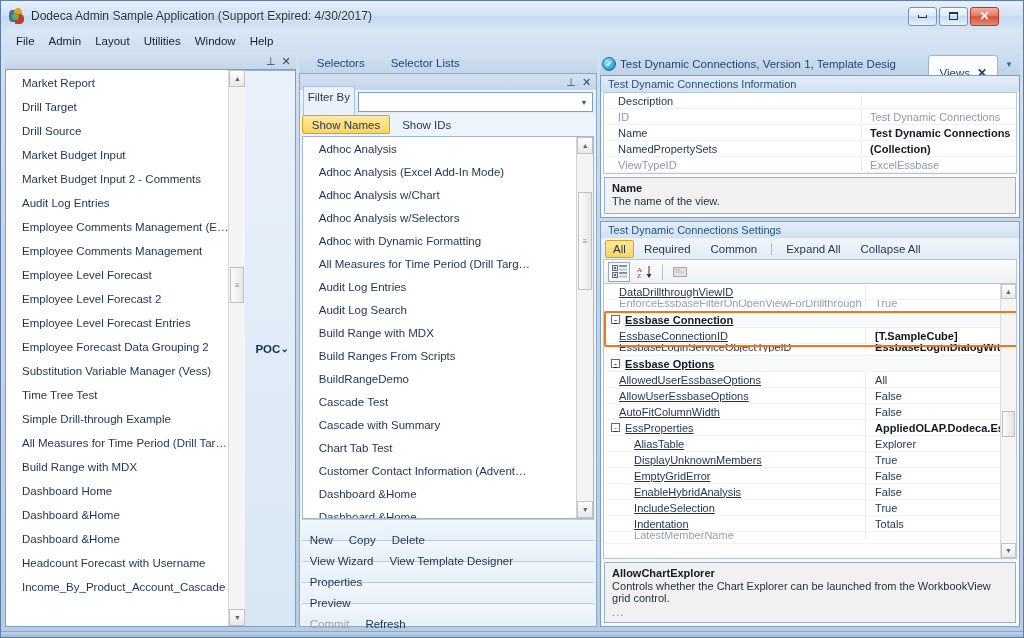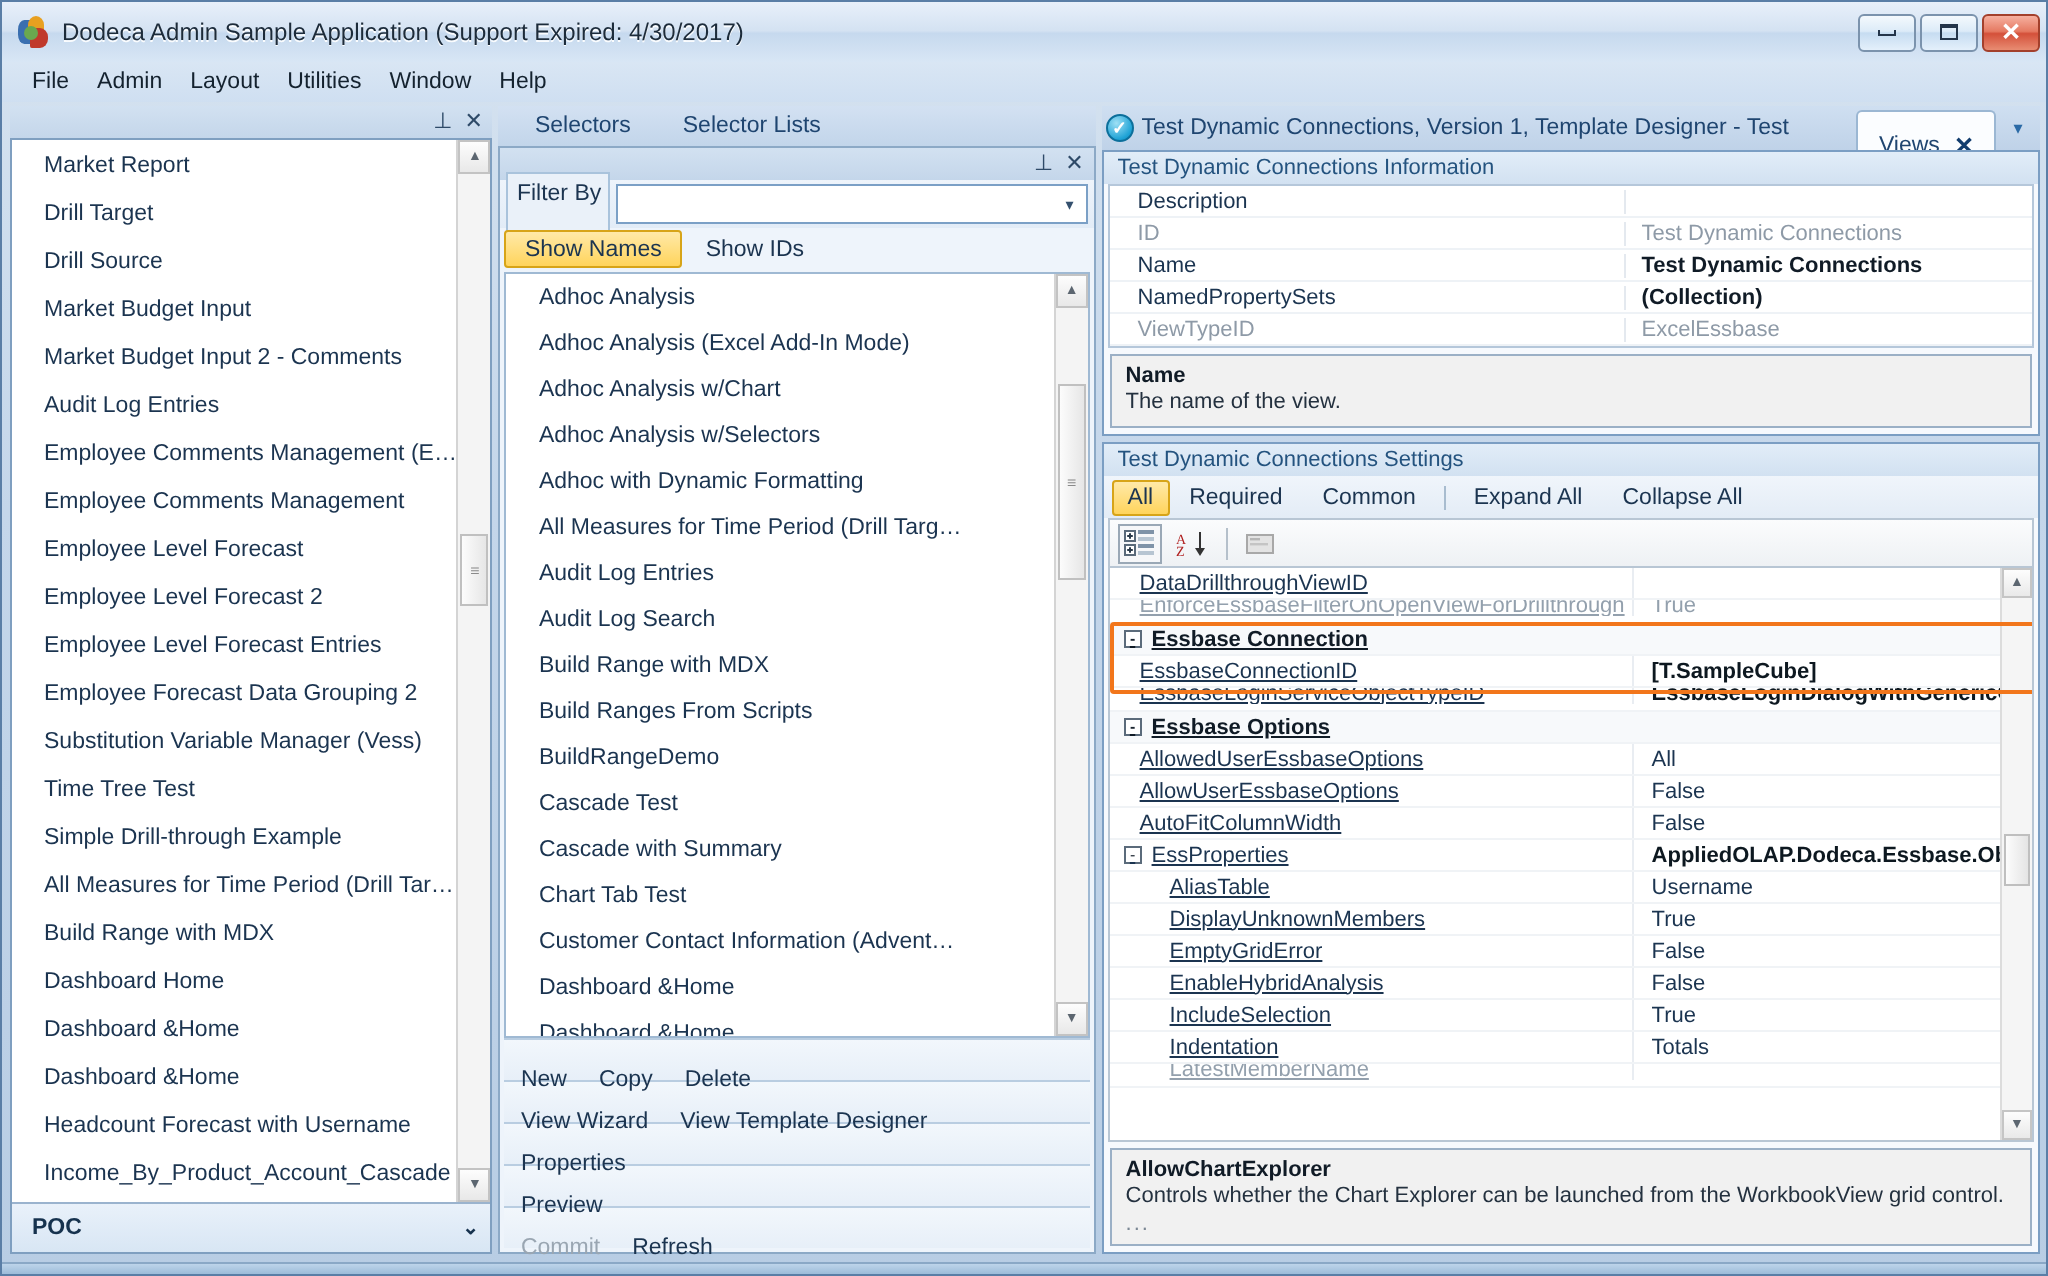--- a/index.html
+++ b/index.html
@@ -16,21 +16,21 @@
     position: absolute; left: 0; top: 0;
     width: 1024px; height: 638px;
     background: linear-gradient(to bottom, #d6e3f0 0%, #c4d6ea 40%, #b8cde4 100%);
     border: 1px solid #5a7ea6;
     display: flex; flex-direction: column;
   }
   
   .titlebar {
     height: 30px; flex: 0 0 30px;
     display: flex; align-items: center;
-    padding: 0 1px 0 8px;
+    padding: 0 22px 0 8px;
     background: linear-gradient(to bottom, #e8f0fa 0%, #d4e2f2 48%, #c6d9ee 52%, #d8e6f5 100%);
     position: relative;
   }
   .app-icon {
     width: 16px; height: 16px; margin-right: 6px;
     position: relative; flex: 0 0 16px;
   }
   .app-icon i {
     position: absolute; display:block;
   }
@@ -88,21 +88,21 @@
     display: flex; align-items: center; justify-content: flex-end;
     gap: 6px; padding-right: 5px;
     background: linear-gradient(to bottom,#d2e1f1,#c4d6ea);
     color: #2a4663;
   }
   .cap-icon { font-size: 11px; line-height: 1; color: #2e4a68; cursor: default; }
   .list-outer {
     flex: 1 1 auto;
     border: 1px solid #7f9fc0;
     background: #ffffff;
-    display: flex; flex-direction: column;
+    display: flex; flex-direction: row;
     min-height: 0;
     margin: 0;
   }
   .list-body {
     flex: 1 1 auto;
     display: flex;
     min-height: 0;
     overflow: hidden;
   }
   .list-items {
@@ -701,21 +701,21 @@
                 <div class="gname">
                   <span class="expander">-</span>
                   <span style="padding-left: 0px;">EssProperties</span>
                 </div>
                 <div class="gval">AppliedOLAP.Dodeca.Essbase.Objects.Comm</div>
               </div>
               <div class="pg-row">
                 <div class="gname">
                   <span style="padding-left: 30px;">AliasTable</span>
                 </div>
-                <div class="gval">Username</div>
+                <div class="gval">Explorer</div>
               </div>
               <div class="pg-row">
                 <div class="gname">
                   <span style="padding-left: 30px;">DisplayUnknownMembers</span>
                 </div>
                 <div class="gval">True</div>
               </div>
               <div class="pg-row">
                 <div class="gname">
                   <span style="padding-left: 30px;">EmptyGridError</span>

